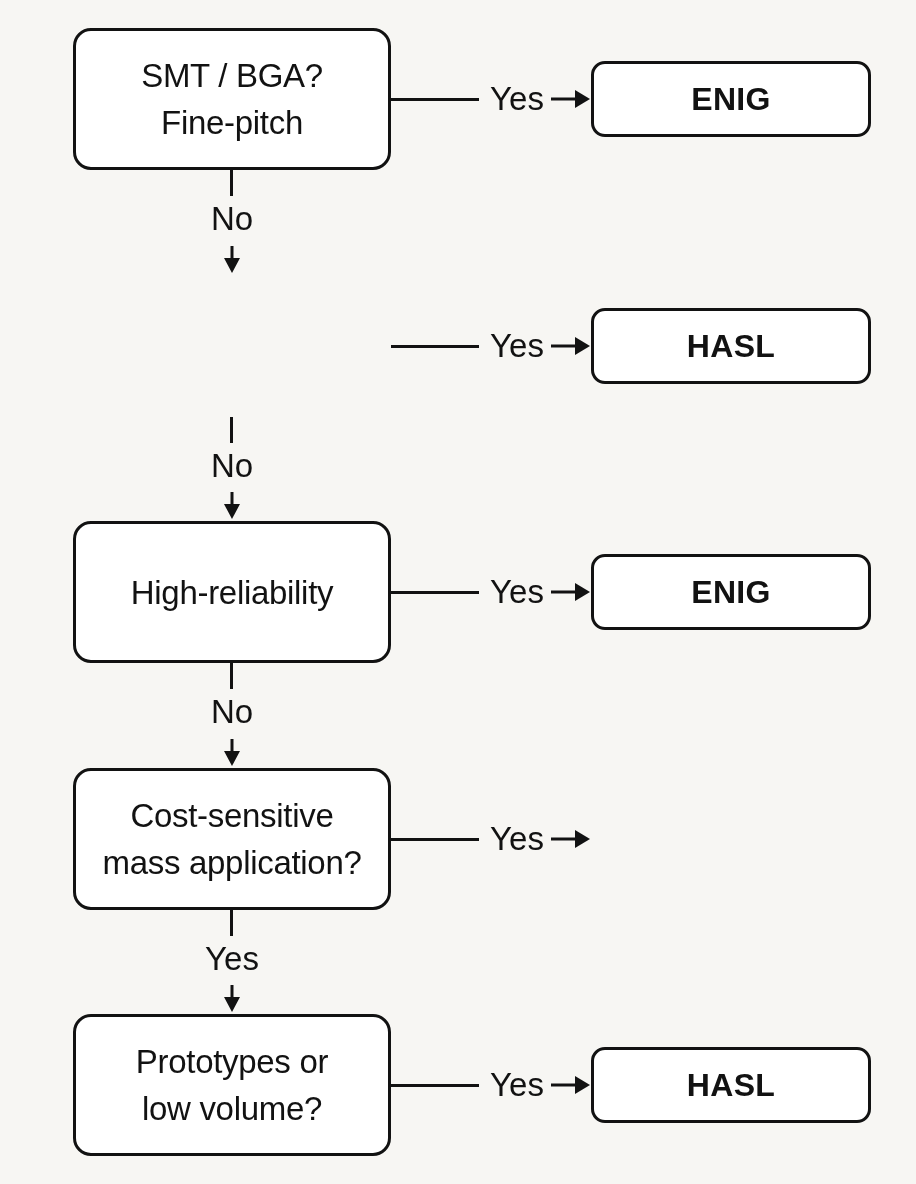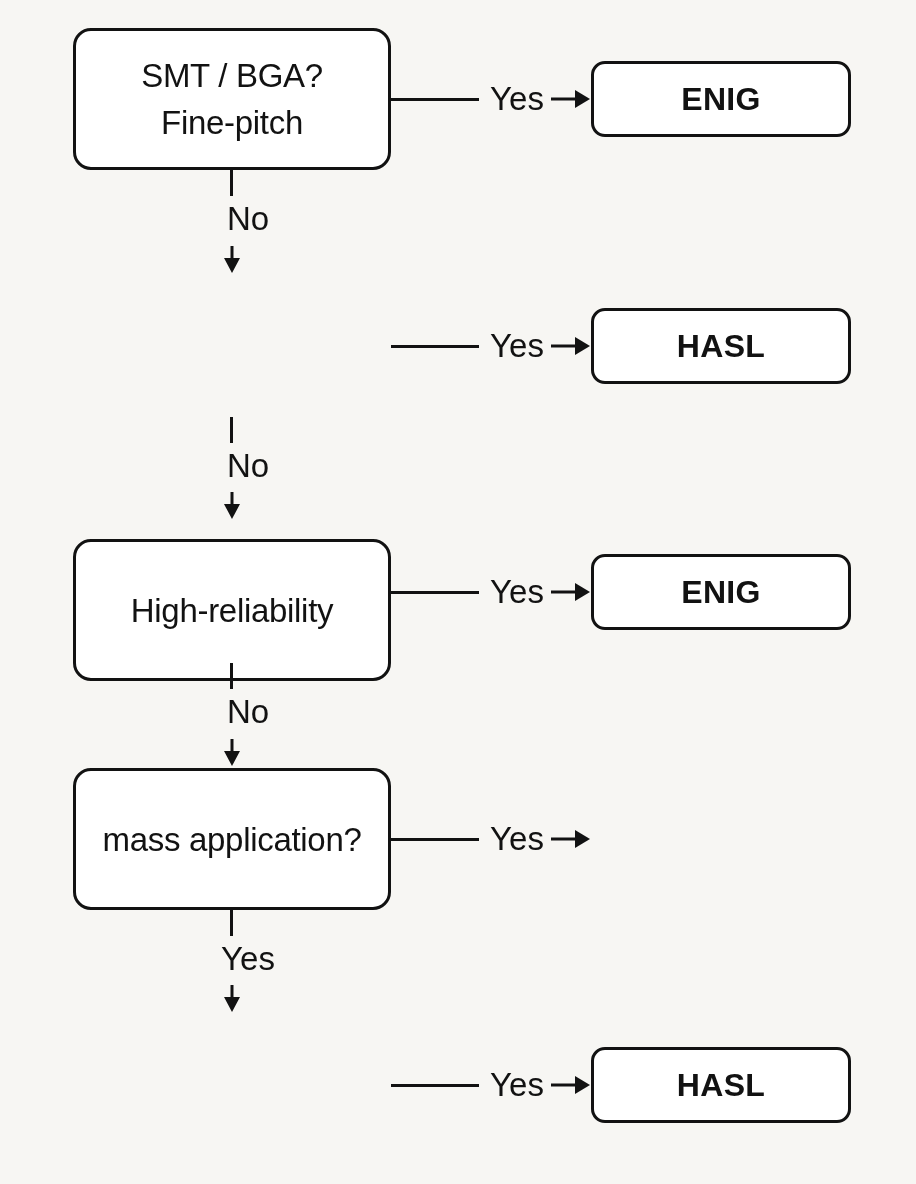--- a/index.html
+++ b/index.html
@@ -30,21 +30,21 @@
     align-items: center;
     justify-content: center;
     text-align: center;
     font-size: 33px;
     line-height: 47px;
     letter-spacing: -0.3px;
   }
   .rbox {
     position: absolute;
     left: 591px;
-    width: 260px;
+    width: 280px;
     height: 76px;
     box-sizing: border-box;
     background: #ffffff;
     border: 3px solid #121212;
     border-radius: 14px;
     display: flex;
     align-items: center;
     justify-content: center;
     font-size: 32px;
     font-weight: 700;
@@ -75,21 +75,21 @@
   }
   .vstem {
     position: absolute;
     left: 230px;
     width: 3px;
     height: 26px;
     background: #121212;
   }
   .down-label {
     position: absolute;
-    left: 188px;
+    left: 172px;
     width: 120px;
     height: 46px;
     display: flex;
     align-items: center;
     justify-content: center;
     font-size: 33px;
   }
   .darrow {
     position: absolute;
     left: 219px;
@@ -131,55 +131,60 @@
   </svg>
   <div class="rbox" style="top:308px">HASL</div>
 
   <div class="vstem" style="top:417px"></div>
   <div class="down-label" style="top:443px">No</div>
   <svg class="darrow" style="top:492px" viewBox="0 0 26 28">
     <line class="stroke" x1="13" y1="0" x2="13" y2="14"></line>
     <polygon class="fill" points="5,12 21,12 13,27"></polygon>
   </svg>
 
-  <div class="qbox" style="top:539px">
+  <div class="qbox" style="top:521px">
     <div>High-reliability</div>
   </div>
   <div class="hline" style="top:591px"></div>
   <div class="yes-label" style="top:568px">Yes</div>
   <svg class="rarrow" style="top:579px" viewBox="0 0 40 26">
     <line class="stroke" x1="0" y1="13" x2="26" y2="13"></line>
     <polygon class="fill" points="24,4 24,22 39,13"></polygon>
   </svg>
   <div class="rbox" style="top:554px">ENIG</div>
 
   <div class="vstem" style="top:663px"></div>
   <div class="down-label" style="top:689px">No</div>
   <svg class="darrow" style="top:739px" viewBox="0 0 26 28">
     <line class="stroke" x1="13" y1="0" x2="13" y2="14"></line>
     <polygon class="fill" points="5,12 21,12 13,27"></polygon>
   </svg>
 
   <div class="qbox" style="top:768px">
+    <div>Cost-sensitive</div>
     <div>mass application?</div>
   </div>
   <div class="hline" style="top:838px"></div>
   <div class="yes-label" style="top:815px">Yes</div>
   <svg class="rarrow" style="top:826px" viewBox="0 0 40 26">
     <line class="stroke" x1="0" y1="13" x2="26" y2="13"></line>
     <polygon class="fill" points="24,4 24,22 39,13"></polygon>
   </svg>
 
   <div class="vstem" style="top:910px"></div>
   <div class="down-label" style="top:936px">Yes</div>
   <svg class="darrow" style="top:985px" viewBox="0 0 26 28">
     <line class="stroke" x1="13" y1="0" x2="13" y2="14"></line>
     <polygon class="fill" points="5,12 21,12 13,27"></polygon>
   </svg>
 
+  <div class="qbox" style="top:1014px">
+    <div>Prototypes or</div>
+    <div>low volume?</div>
+  </div>
   <div class="hline" style="top:1084px"></div>
   <div class="yes-label" style="top:1061px">Yes</div>
   <svg class="rarrow" style="top:1072px" viewBox="0 0 40 26">
     <line class="stroke" x1="0" y1="13" x2="26" y2="13"></line>
     <polygon class="fill" points="24,4 24,22 39,13"></polygon>
   </svg>
   <div class="rbox" style="top:1047px">HASL</div>
 
 </div>
 

